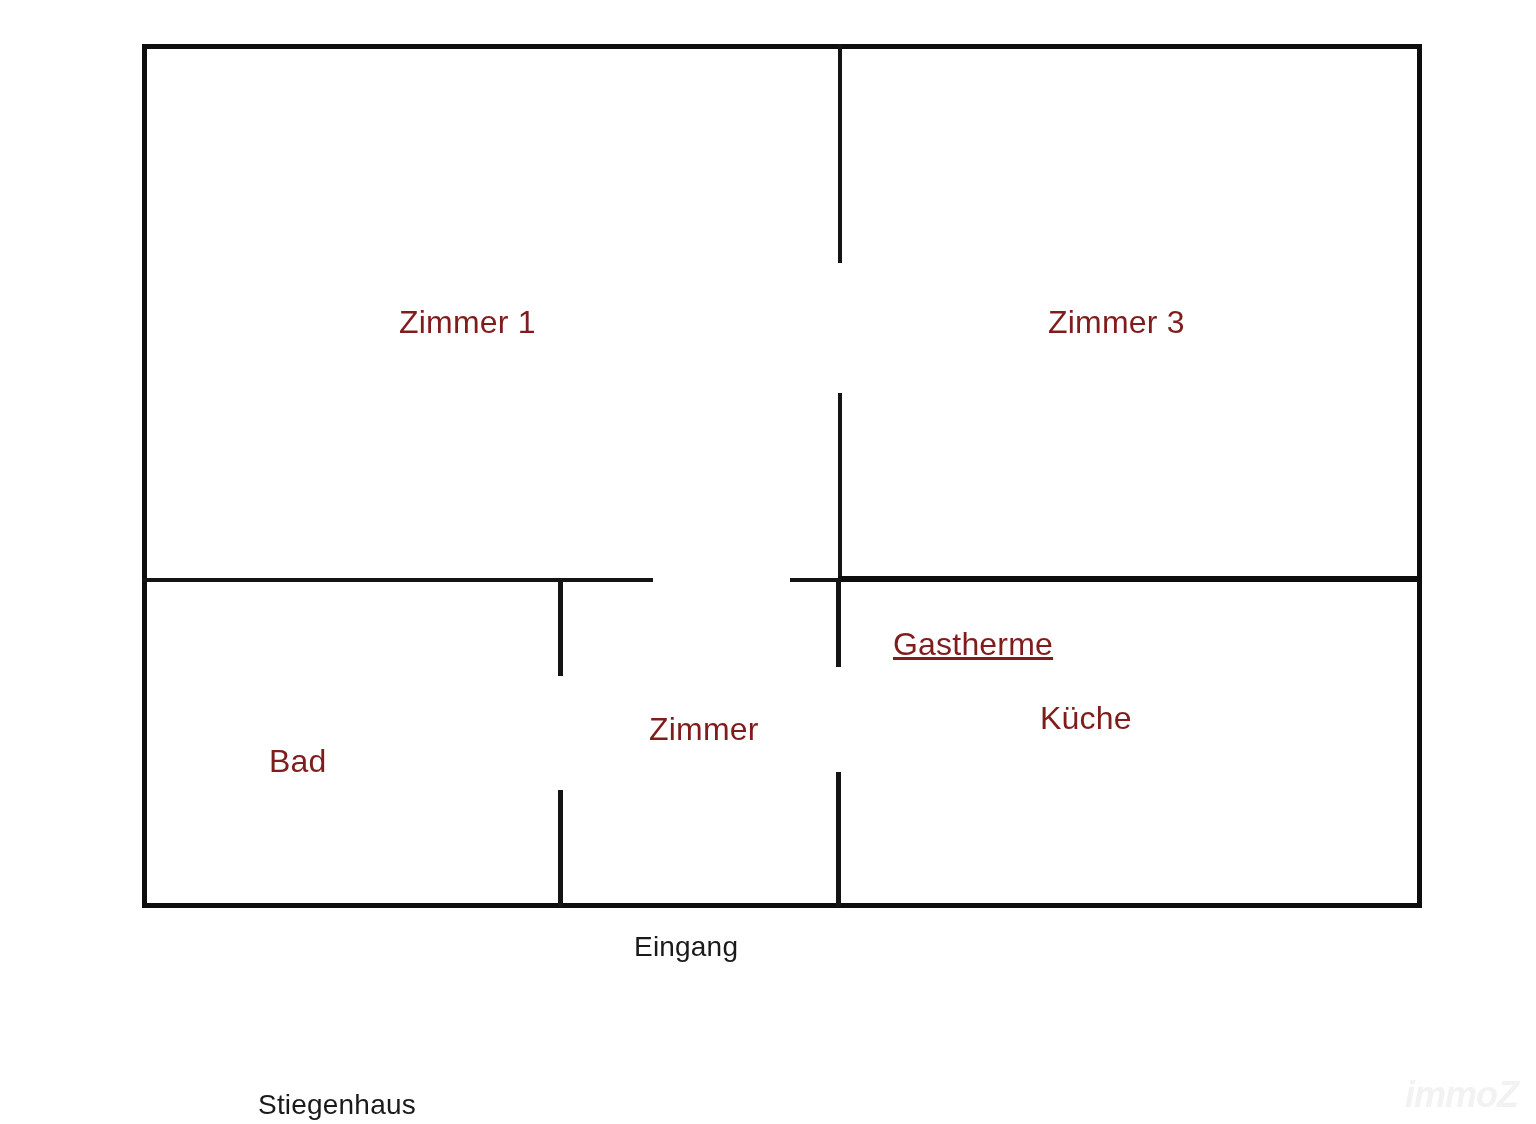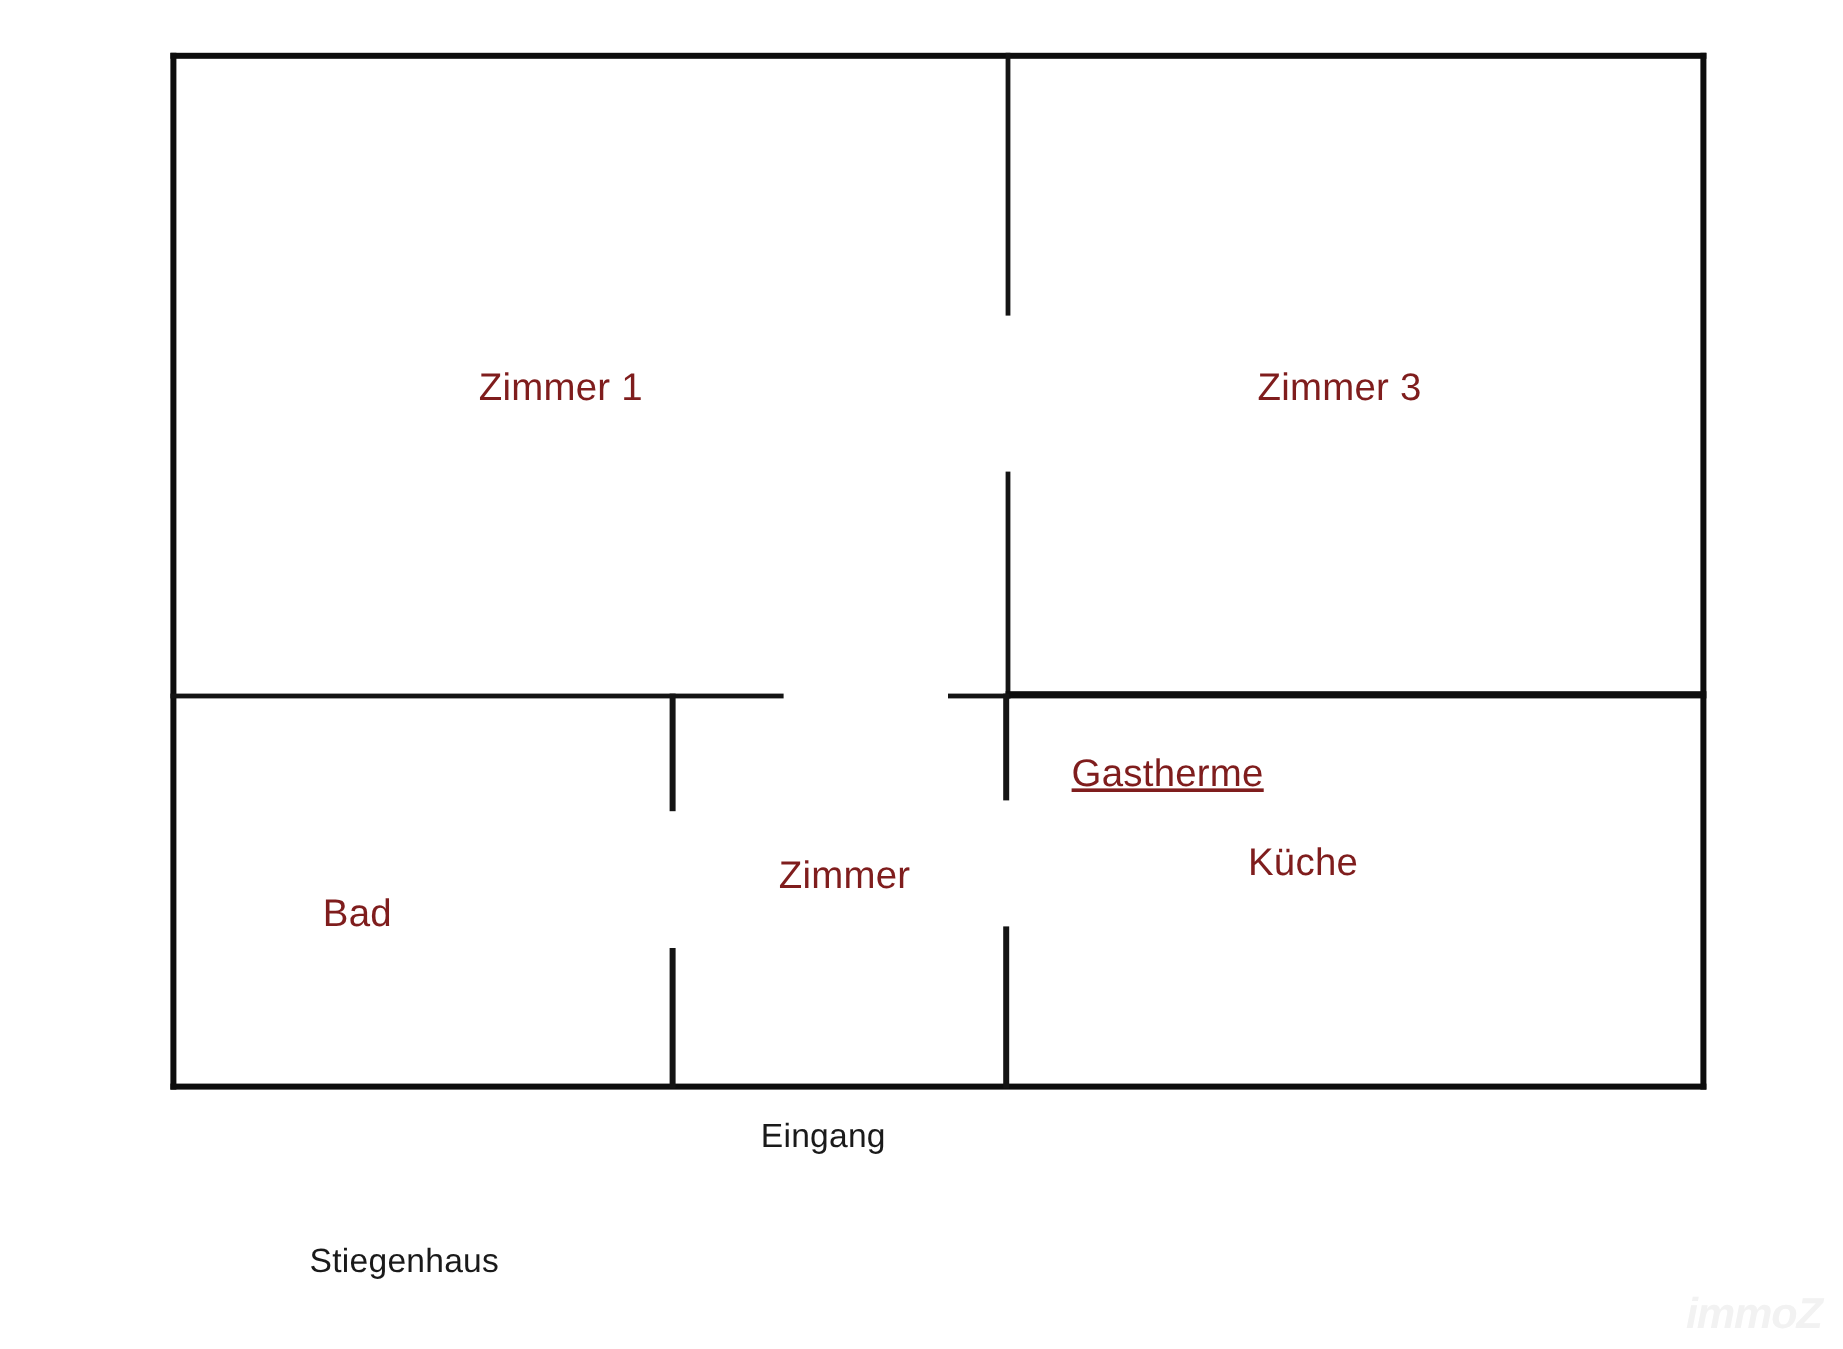--- a/index.html
+++ b/index.html
@@ -97,17 +97,17 @@
   <div class="room-label" style="left:893px; top:628px;text-decoration:underline;">Gastherme</div>
 
   <div class="room-label" style="left:649px; top:713px;">Zimmer</div>
 
   <div class="room-label" style="left:1040px; top:702px;text-align:center;">Küche</div>
 
   <div class="room-label" style="left:245px; top:745px;margin-left:24px;">Bad</div>
 
   <div class="outside-label" style="left:634px; top:933px;">Eingang</div>
 
-  <div class="outside-label" style="left:258px; top:1037px;text-align:right;">Stiegenhaus</div>
+  <div class="outside-label" style="left:258px; top:1091px;text-align:right;">Stiegenhaus</div>
 
   <div id="watermark">immoZ</div>
 
 </div>
 
 </body></html>

